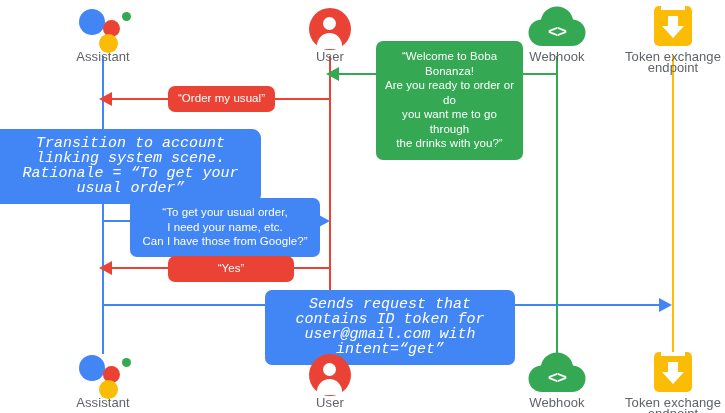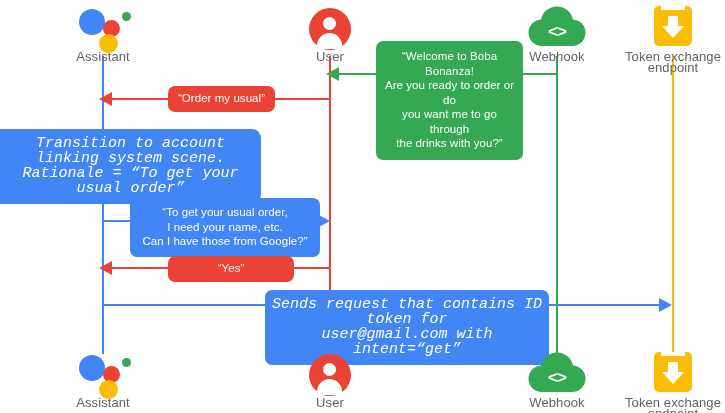--- a/index.html
+++ b/index.html
@@ -221,21 +221,21 @@
   <div class="bubble bubble-plain" style="left:130px; top:198px; width:190px; padding:7px 6px 8px 6px; background:#4285f4;">“To get your usual order,
 I need your name, etc.
 Can I have those from Google?”</div>
 
   <div class="hline" style="left:111px; top:267px; width:219px; background:#ea4335;"></div>
   <div class="arrowhead" style="left:99px; top:261px; border-right:13px solid #ea4335;"></div>
   <div class="bubble bubble-plain" style="left:168px; top:256px; width:126px; padding:5px 6px 6px 6px; background:#ea4335;">“Yes”</div>
 
   <div class="hline" style="left:102px; top:304px; width:560px; background:#4285f4;"></div>
   <div class="arrowhead" style="left:659px; top:298px; border-left:13px solid #4285f4;"></div>
-  <div class="bubble bubble-mono" style="left:265px; top:290px; width:284px; padding:7px 6px 8px 6px; background:#4285f4;">Sends request that contains ID token for
+  <div class="bubble bubble-mono" style="left:265px; top:290px; width:250px; padding:7px 6px 8px 6px; background:#4285f4;">Sends request that contains ID token for
 user@gmail.com with intent=“get”</div>
 
   <div class="actor" style="left:43px; top:350px;">
     <div class="actor-icon">
       <span class="dot dot-blue"></span>
       <span class="dot dot-red"></span>
       <span class="dot dot-green"></span>
       <span class="dot dot-yellow"></span>
     </div>
     <div class="actor-label">Assistant</div>

